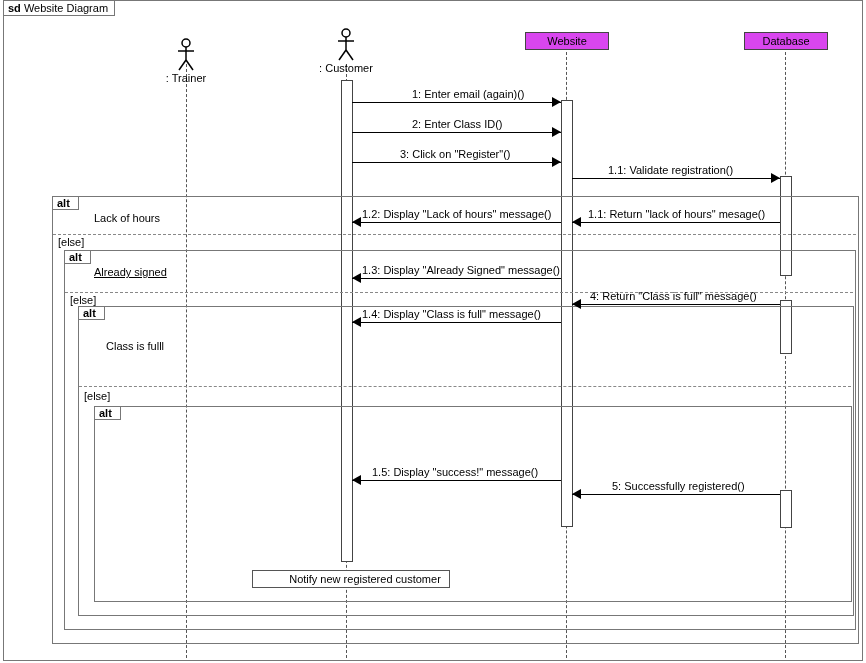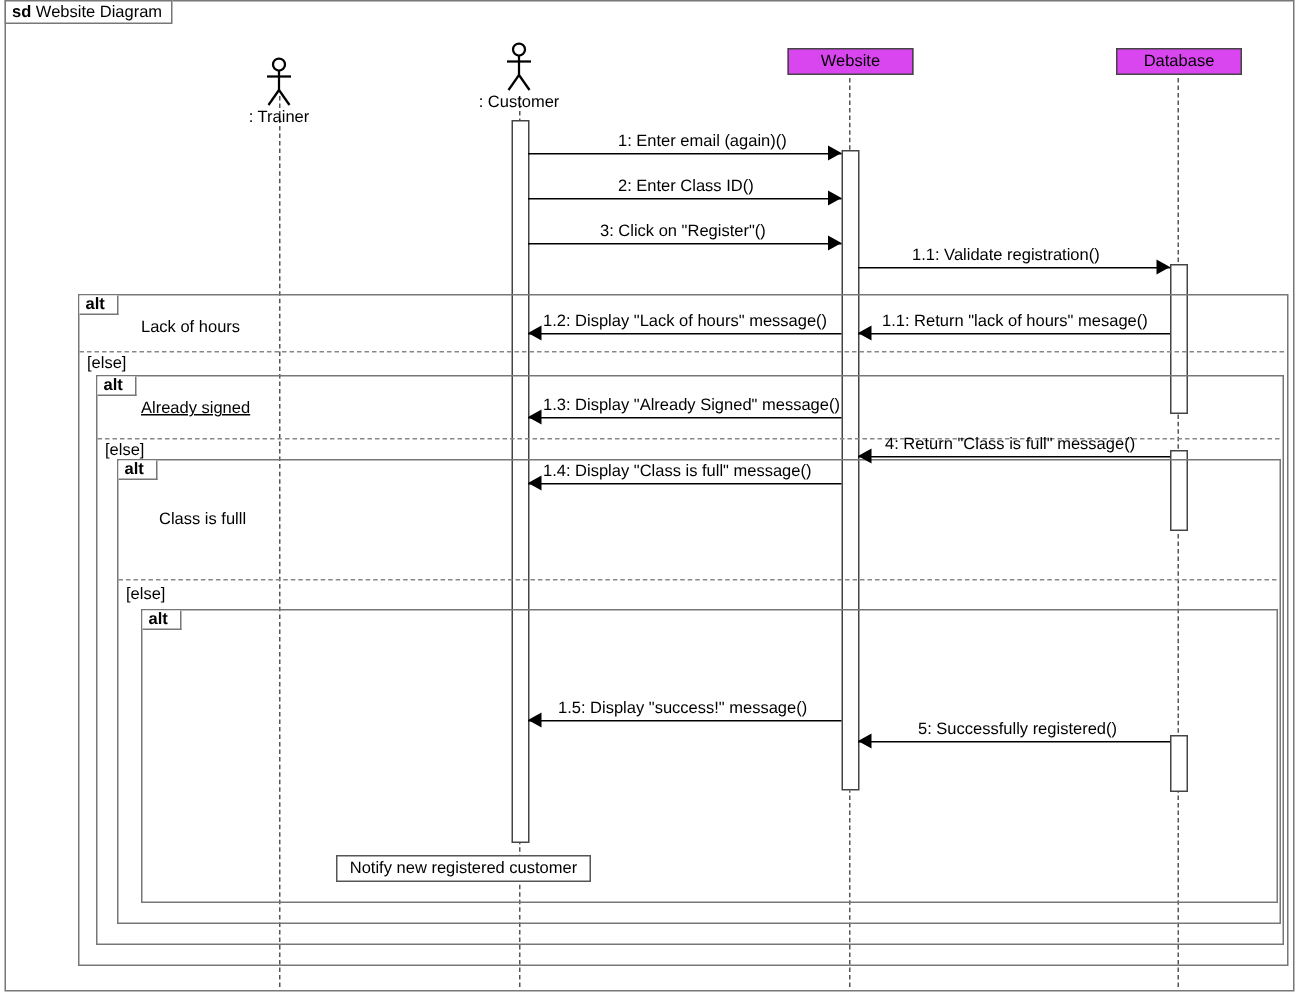--- a/index.html
+++ b/index.html
@@ -221,17 +221,17 @@
   <div class="alt-tab" style="left:95px; top:407px;">alt</div>
 
   <div class="msg-line" style="left:352px; top:480px; width:209px;"></div>
   <div class="arrow-left" style="left:352px; top:475px;"></div>
   <div class="msg-label" style="left:372px; top:466px;">1.5: Display "success!" message()</div>
 
   <div class="msg-line" style="left:572px; top:494px; width:208px;"></div>
   <div class="arrow-left" style="left:572px; top:489px;"></div>
   <div class="msg-label" style="left:612px; top:480px;">5: Successfully registered()</div>
 
-  <div class="note-box" style="left:224px; top:570px; width:168px;">
+  <div class="note-box" style="left:252px; top:570px; width:168px;padding-left:28px;">
     <span>Notify new registered customer</span>
   </div>
 
 </div>
 
 </body></html>

